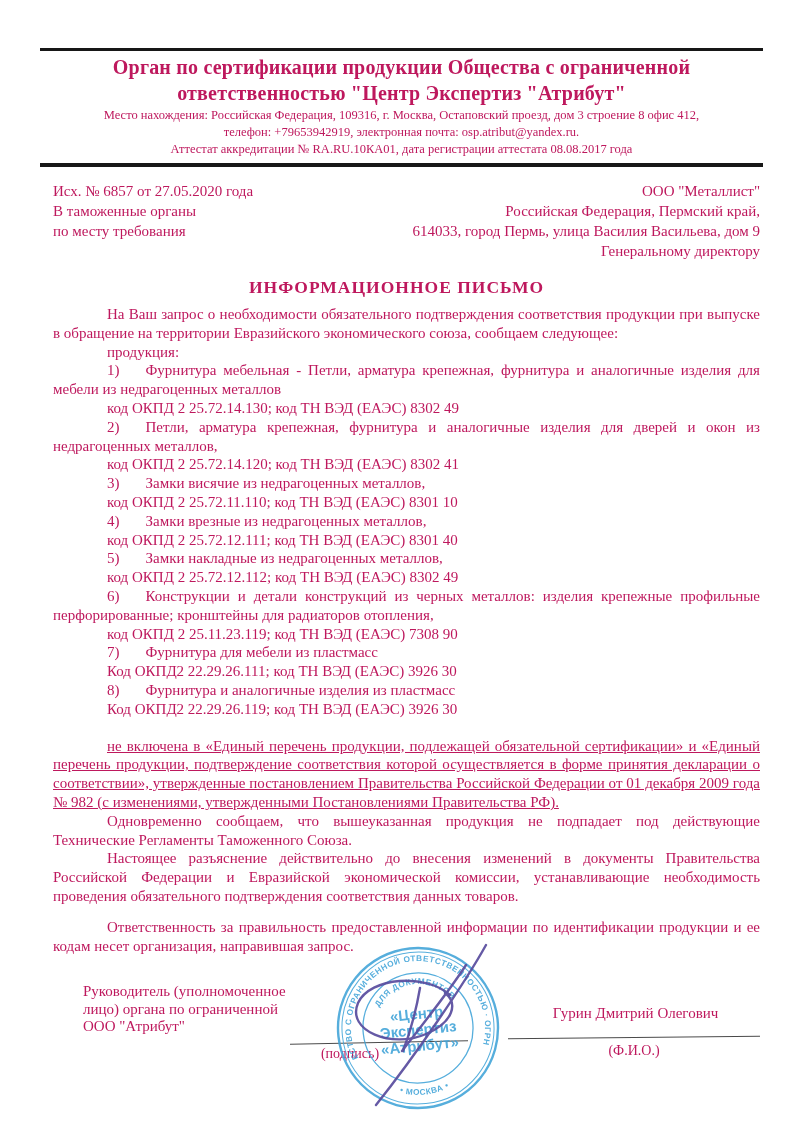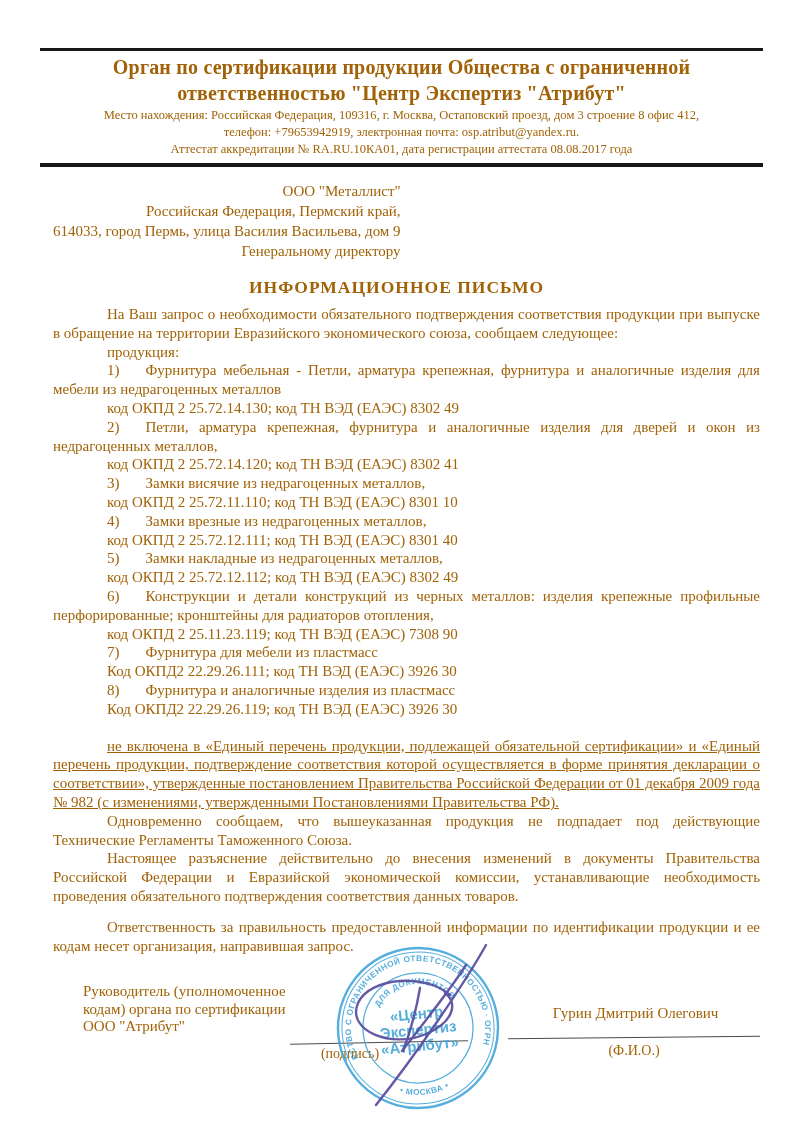--- a/index.html
+++ b/index.html
@@ -1,21 +1,21 @@
 <!DOCTYPE html>
 <html><head>
 <meta charset="utf-8">
 <style>
   html,body { margin:0; padding:0; background:#ffffff; }
   .sheet {
     position:relative;
     width:793px; height:1123px;
     background:#fff;
     font-family:"Liberation Serif", serif;
-    color:#a16207;
+    color:#be185d;
     overflow:hidden;
   }
   
   .header-box {
     margin:48px 30px 0 40px;
     border-top:3px solid #171717;
     border-bottom:4px solid #171717;
     padding:3px 4px 6px 4px;
     text-align:center;
   }
@@ -87,20 +87,25 @@
 
   <div class="header-box">
     <div class="header-title">Орган по сертификации продукции Общества с ограниченной</div>
     <div class="header-title">ответственностью "Центр Экспертиз "Атрибут"</div>
     <div class="header-sub">Место нахождения: Российская Федерация, 109316, г. Москва, Остаповский проезд, дом 3 строение 8 офис 412,</div>
     <div class="header-sub">телефон: +79653942919, электронная почта: osp.atribut@yandex.ru.</div>
     <div class="header-sub">Аттестат аккредитации № RA.RU.10КА01, дата регистрации аттестата 08.08.2017 года</div>
   </div>
 
   <div class="meta">
+    <div class="meta-left">
+      <div>Исх. № 6857  от  27.05.2020 года</div>
+      <div>В таможенные органы</div>
+      <div>по месту требования</div>
+    </div>
     <div class="meta-right">
       <div>ООО "Металлист"</div>
       <div>Российская Федерация, Пермский край,</div>
       <div>614033, город Пермь, улица Василия Васильева, дом 9</div>
       <div>Генеральному директору</div>
     </div>
   </div>
 
   <div class="letter-title">ИНФОРМАЦИОННОЕ ПИСЬМО</div>
 
@@ -134,21 +139,21 @@
 
     <p class="gap-before">не включена в «Единый перечень продукции, подлежащей обязательной сертификации» и «Единый перечень продукции, подтверждение соответствия которой осуществляется в форме принятия декларации о соответствии», утвержденные постановлением Правительства Российской Федерации от 01 декабря 2009 года № 982 (с изменениями, утвержденными Постановлениями Правительства РФ).</p>
     <p>Одновременно сообщаем, что вышеуказанная продукция не подпадает под действующие Технические Регламенты Таможенного Союза.</p>
     <p>Настоящее разъяснение действительно до внесения изменений в документы Правительства Российской Федерации и Евразийской экономической комиссии, устанавливающие необходимость проведения обязательного подтверждения соответствия данных товаров.</p>
     <p class="gap-before-sm">Ответственность за правильность предоставленной информации по идентификации продукции и ее кодам несет организация, направившая запрос.</p>
   </div>
 
   <div class="sig-block">
     <div class="sig-left">
       <div>Руководитель (уполномоченное</div>
-      <div>кодам) органа по сертификации</div>
+      <div>лицо) органа по ограниченной</div>
       <div>ООО "Атрибут"</div>
     </div>
 
     <div class="sig-line-left"></div>
     <div class="sig-caption-left">(подпись)</div>
 
     <div class="sig-name">Гурин Дмитрий Олегович</div>
     <div class="sig-line-right"></div>
     <div class="sig-caption-right">(Ф.И.О.)</div>
 

